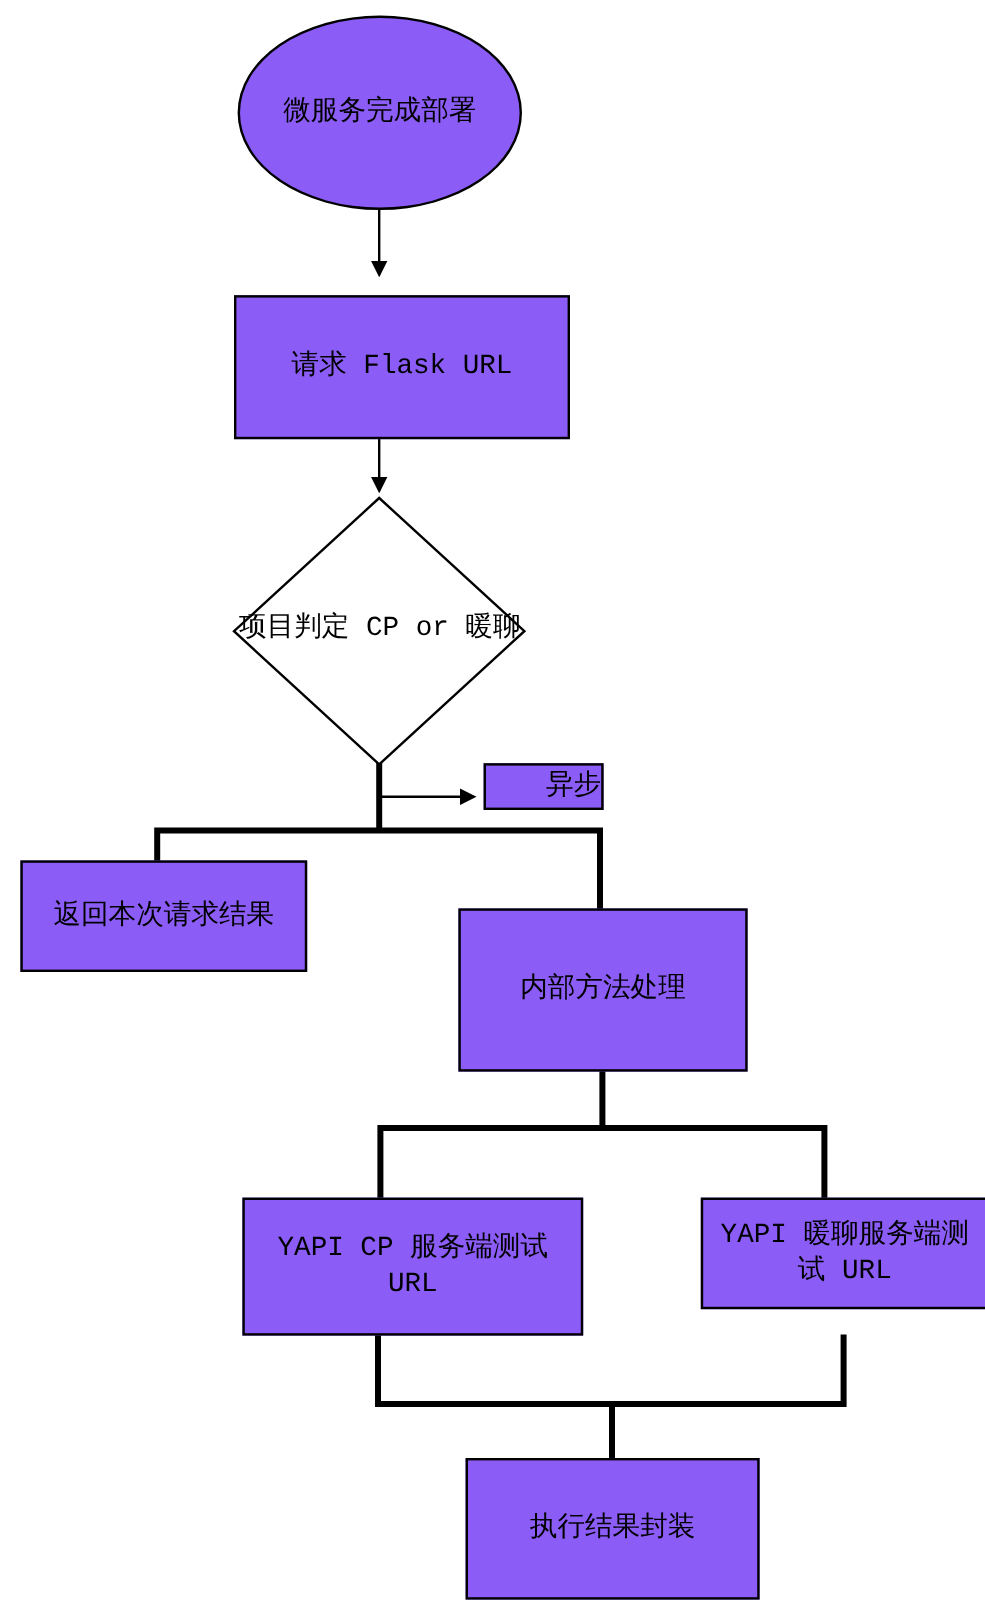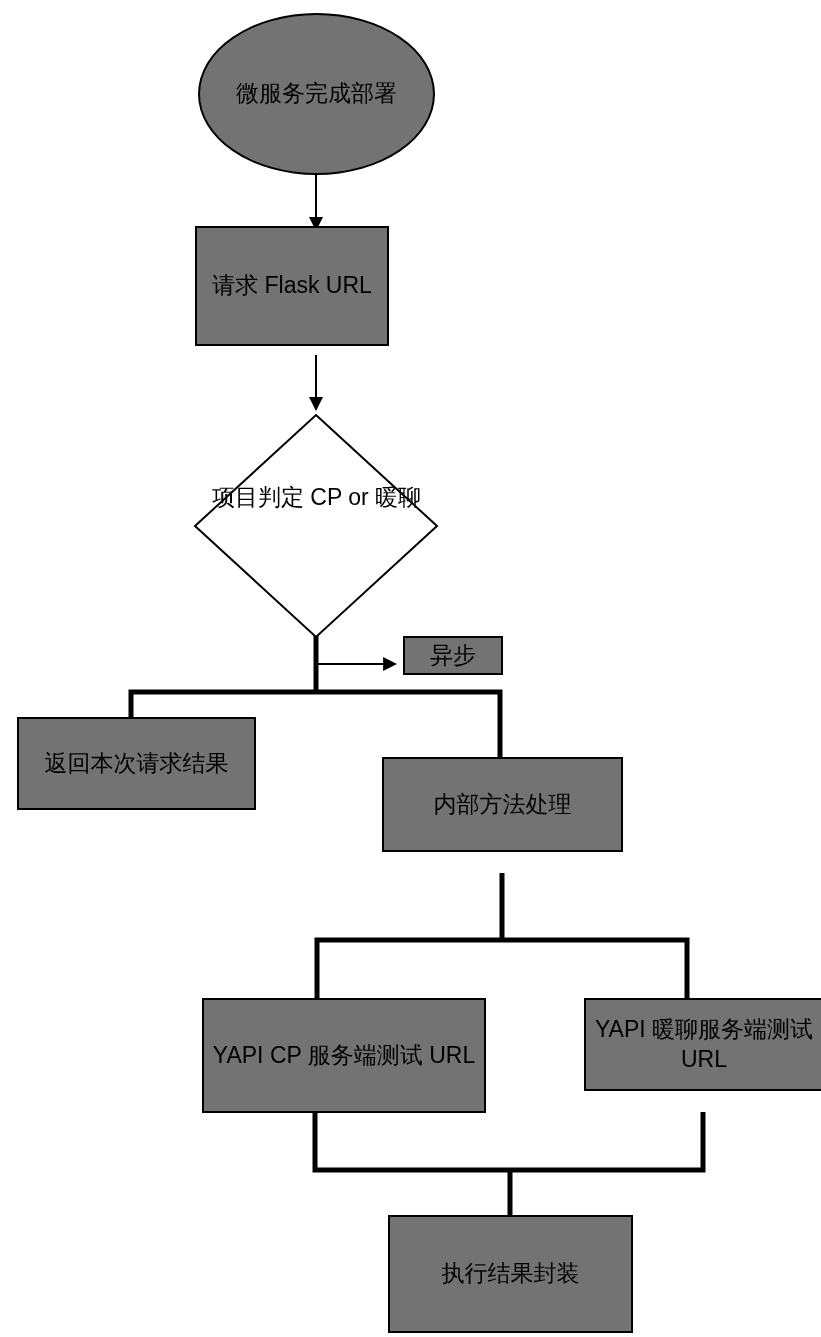--- a/index.html
+++ b/index.html
@@ -16,29 +16,30 @@
     position: absolute;
     left: 0; top: 0;
     width: 821px; height: 1337px;
   }
   .thin  { stroke: #000000; stroke-width: 2; fill: none; }
   .thick { stroke: #000000; stroke-width: 5; fill: none; }
   .diamond-shape { fill: #ffffff; stroke: #000000; stroke-width: 2; }
   .node {
     position: absolute;
     box-sizing: border-box;
-    background: #737373;
+    background: #8b5cf6;
     border: 2px solid #000000;
     display: flex;
     align-items: center;
     justify-content: center;
     text-align: center;
     font-size: 23px;
     line-height: 1.3;
     padding: 2px 6px;
+    font-family: Liberation Mono, monospace;
   }
   .node.ellipse { border-radius: 50%; }
   .label-overlay {
     position: absolute;
     display: flex;
     align-items: center;
     justify-content: center;
     text-align: center;
     font-size: 23px;
     line-height: 1.3;
@@ -71,35 +72,35 @@
     <path class="thick" d="M315,1112 L315,1170 L703,1170 L703,1112"></path>
     <path class="thick" d="M510,1170 L510,1217"></path>
 
     <polygon class="diamond-shape" points="316,415 437,526 316,637 195,526"></polygon>
   </svg>
 
   <div class="node ellipse" style="left:198px; top:13px; width:237px; height:162px;">
     <span>微服务完成部署</span>
   </div>
 
-  <div class="node" style="left:195px; top:226px; width:194px; height:120px;">
+  <div class="node" style="left:195px; top:246px; width:280px; height:120px;">
     <span>请求 Flask URL</span>
   </div>
 
-  <div class="label-overlay" style="left:191px; top:480px; width:251px; height:36px;">项目判定 CP or 暖聊</div>
+  <div class="label-overlay" style="left:191px; top:506px; width:251px; height:36px;font-family:Liberation Mono, monospace;">项目判定 CP or 暖聊</div>
 
-  <div class="node" style="left:403px; top:636px; width:100px; height:39px; padding:0;">
+  <div class="node" style="left:403px; top:636px; width:100px; height:39px; padding:0;justify-content:flex-end;">
     <span>异步</span>
   </div>
 
   <div class="node" style="left:17px; top:717px; width:239px; height:93px;">
     <span>返回本次请求结果</span>
   </div>
 
-  <div class="node" style="left:382px; top:757px; width:241px; height:95px;">
+  <div class="node" style="left:382px; top:757px; width:241px; height:136px;">
     <span>内部方法处理</span>
   </div>
 
   <div class="node" style="left:202px; top:998px; width:284px; height:115px;">
     <span>YAPI CP 服务端测试 URL</span>
   </div>
 
   <div class="node" style="left:584px; top:998px; width:240px; height:93px;">
     <span>YAPI 暖聊服务端测试 URL</span>
   </div>

